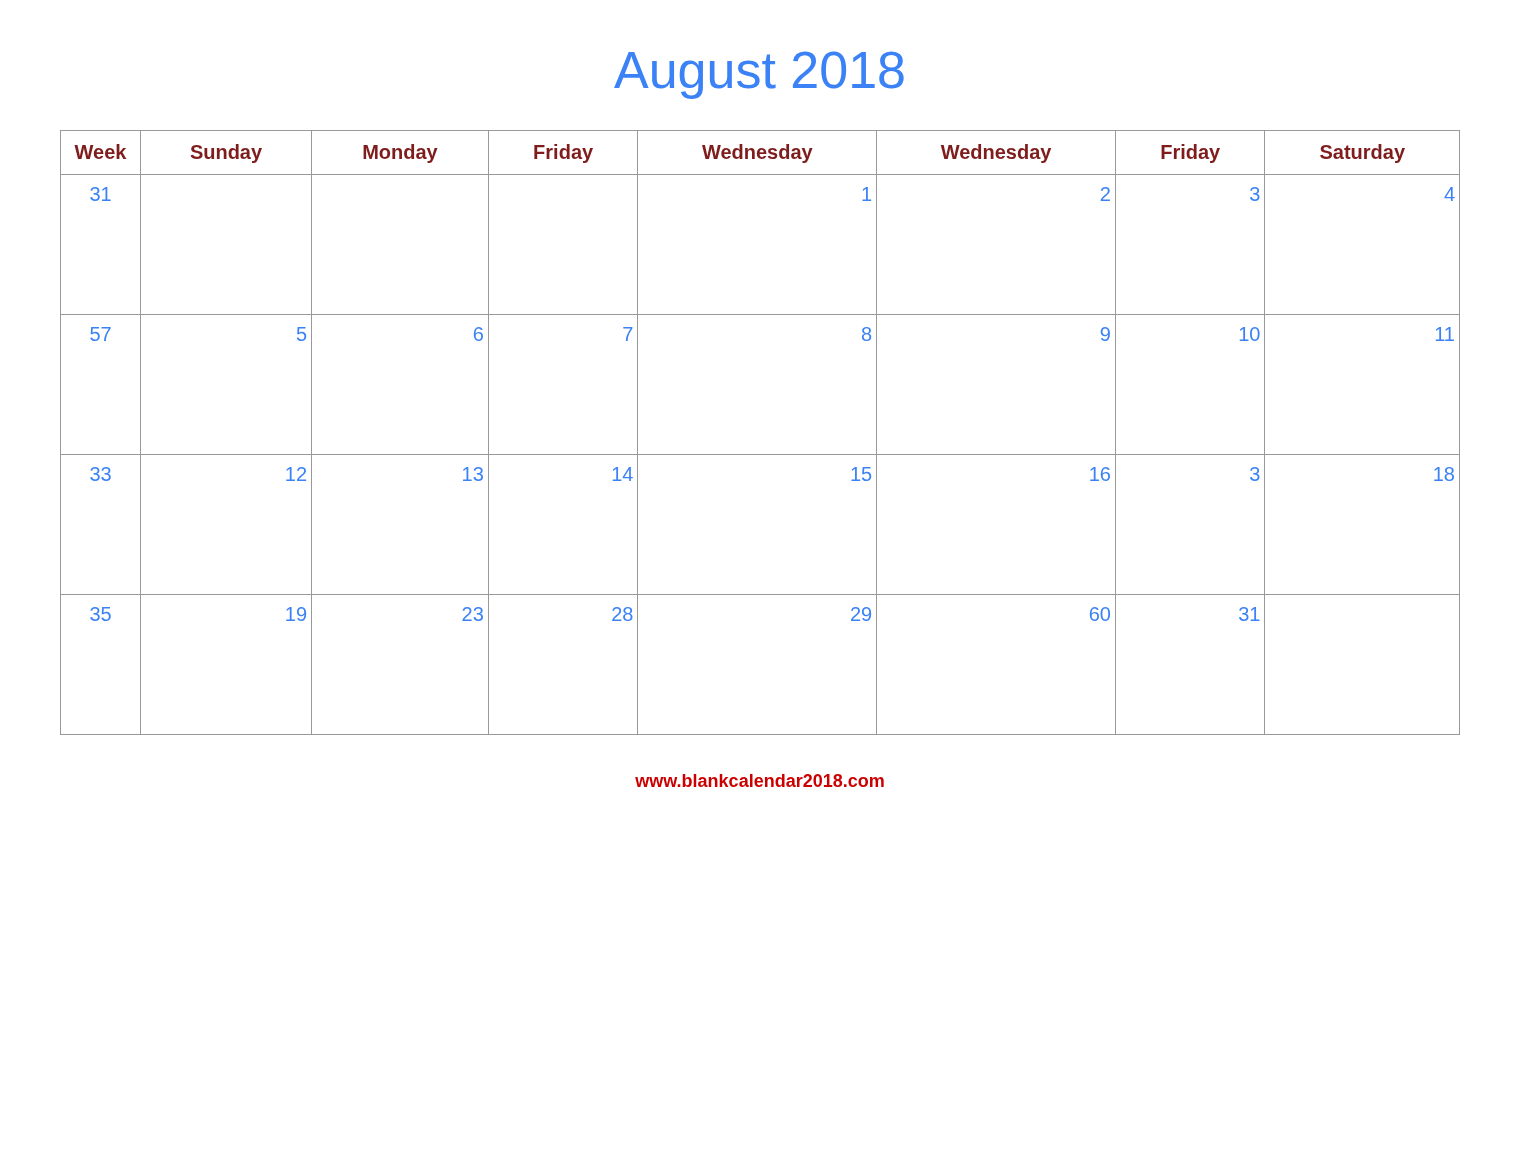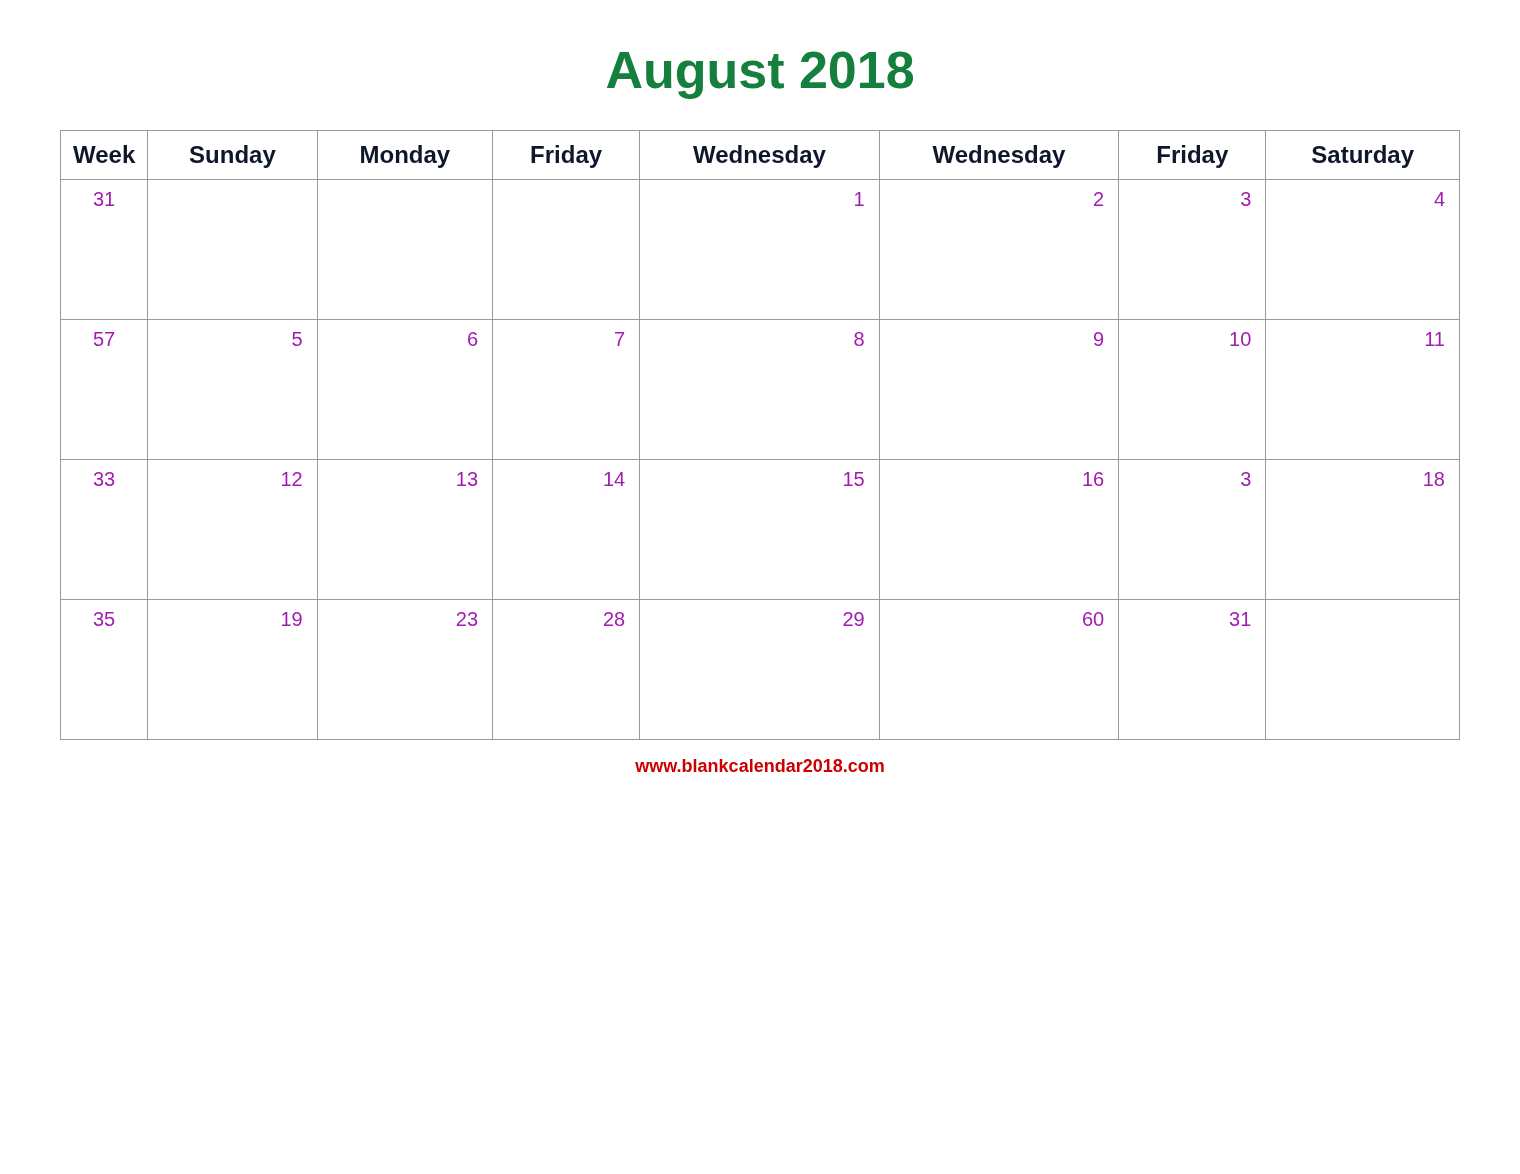--- a/index.html
+++ b/index.html
@@ -14,66 +14,66 @@
       width: 1520px;
       min-height: 1174px;
       display: flex;
       flex-direction: column;
       align-items: center;
       padding: 40px 60px 20px 60px;
     }
 
     .calendar-title {
       font-size: 52px;
-      font-weight: bold;
-      color: #15803d;
+      font-weight: normal;
+      color: #3b82f6;
       margin-bottom: 30px;
     }
 
     .calendar-table {
       width: 100%;
       border-collapse: collapse;
       border: 1.5px solid #999;
     }
 
     .calendar-table th {
       border: 1.5px solid #999;
       padding: 10px 12px;
-      font-size: 24px;
+      font-size: 20px;
       font-weight: bold;
       text-align: center;
       background: #ffffff;
-      color: #0f172a;
+      color: #7f1d1d;
     }
 
     .calendar-table td {
       border: 1.5px solid #999;
       vertical-align: top;
       height: 140px;
-      padding: 8px 14px;
+      padding: 8px 4px;
       font-size: 20px;
-      color: #a21caf;
+      color: #3b82f6;
     }
 
     .week-cell {
       text-align: center;
       vertical-align: middle;
       color: #2e8b2e;
       font-size: 20px;
       font-weight: normal;
       width: 80px;
     }
 
     .day-number {
       text-align: right;
       display: block;
     }
 
     .footer-link {
-      margin-top: 16px;
+      margin-top: 36px;
       font-size: 18px;
       color: #cc0000;
       text-decoration: none;
       font-weight: bold;
     }
   </style>
 </head>
 <body>
 
 <h1 class="calendar-title">August 2018</h1>

